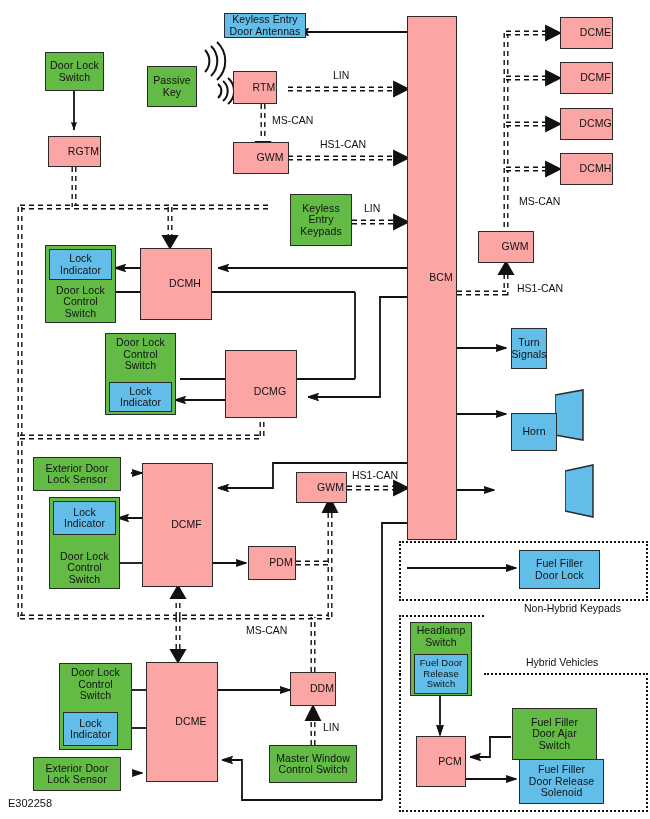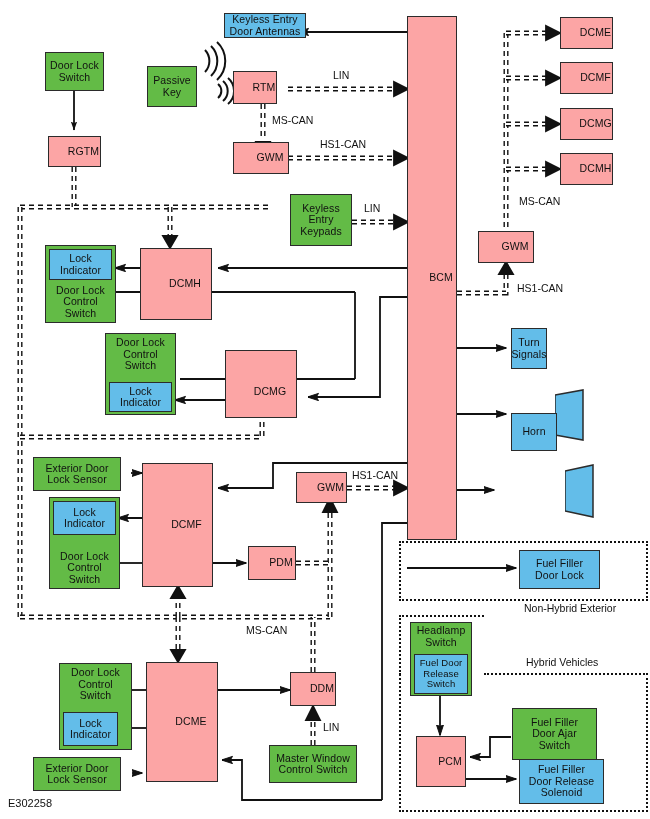--- a/index.html
+++ b/index.html
@@ -408,21 +408,21 @@
   <div class="node sw" style="left:269px;top:745px;width:88px;height:38px;">
     <span style="white-space:pre-line">Master Window
 Control Switch</span>
   </div>
 
   <div class="grp" style="left:399px;top:541px;width:249px;height:60px;"></div>
   <div class="node out" style="left:519px;top:550px;width:81px;height:39px;">
     <span style="white-space:pre-line">Fuel Filler
 Door Lock</span>
   </div>
-  <div class="grplbl" style="left:522px;top:602px;">Non-Hybrid Exterior</div>
+  <div class="grplbl" style="left:522px;top:602px;">Non-Hybrid Keypads</div>
 
   <div class="grp" style="left:399px;top:615px;width:85px;height:197px;border-right:none;"></div>
   <div class="grp" style="left:399px;top:673px;width:249px;height:139px;border-top:none;"></div>
   <div class="grp" style="left:484px;top:673px;width:164px;height:2px;border-left:none;border-right:none;border-bottom:none;"></div>
   <div class="grplbl" style="left:524px;top:656px;">Hybrid Vehicles</div>
 
   <div class="node sw" style="left:410px;top:622px;width:62px;height:74px;align-items:flex-start;padding-top:2px;">
     <span style="white-space:pre-line">Headlamp
 Switch</span>
   </div>

